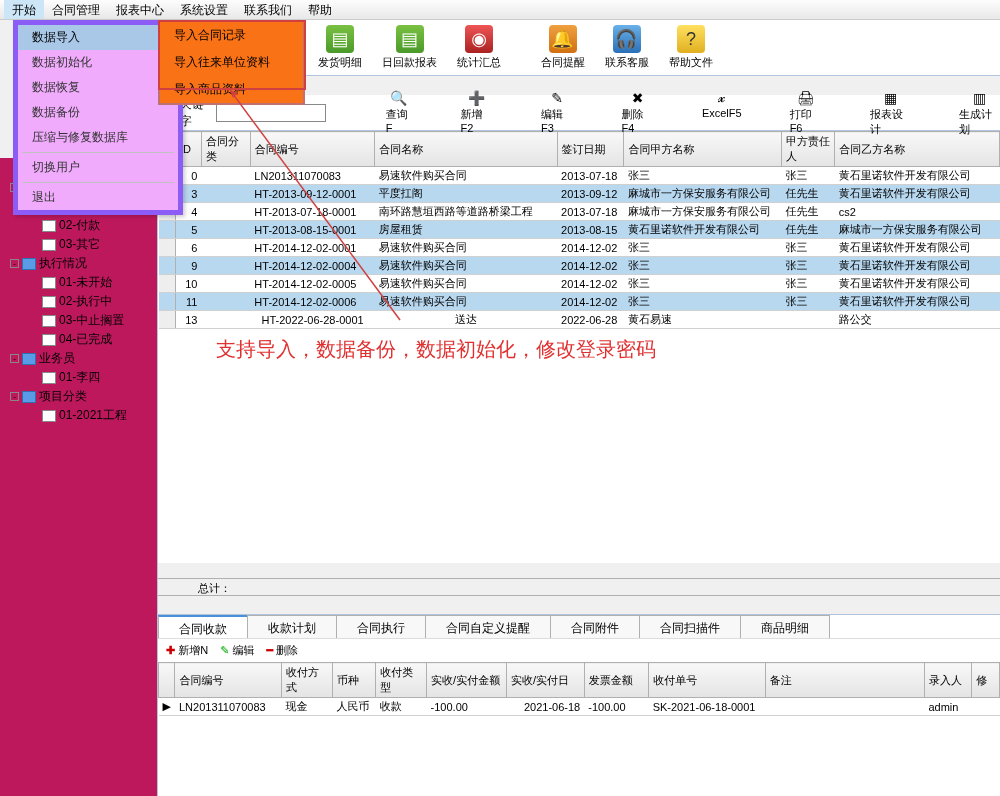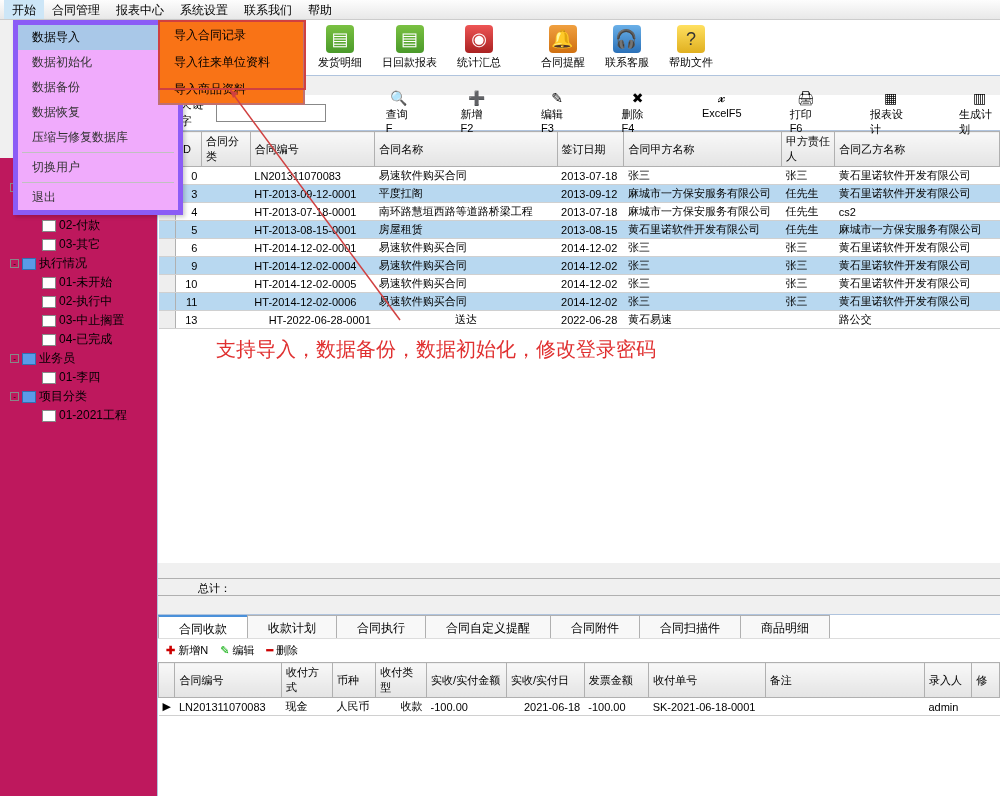--- a/index.html
+++ b/index.html
@@ -124,22 +124,22 @@
       <span>帮助文件</span>
     </div>
 </div>
 
 <div class="dropdown">
   <div class="ditem hover">
       <span>数据导入</span>
       <span class="arrow">▶</span>
     </div>
   <div class="ditem">数据初始化</div>
+  <div class="ditem">数据恢复</div>
   <div class="ditem">数据备份</div>
-  <div class="ditem">数据恢复</div>
   <div class="ditem">压缩与修复数据库</div>
   <hr>
   <div class="ditem">切换用户</div>
   <hr>
   <div class="ditem">退出</div>
 </div>
 
 <div class="submenu">
   <div class="sitem">导入合同记录</div>
   <div class="sitem">导入往来单位资料</div>
@@ -366,21 +366,21 @@
           <td style="text-align: left;">易速软件购买合同</td>
           <td style="text-align: left;">2014-12-02</td>
           <td style="text-align: left;">张三</td>
           <td style="text-align: left;">张三</td>
           <td style="text-align: left;">黄石里诺软件开发有限公司</td>
         </tr>
         <tr>
           <td class="rowhdr"></td>
           <td style="text-align: right;">13</td>
           <td style="text-align: left;"></td>
-          <td style="text-align: right;">HT-2022-06-28-0001</td>
+          <td style="text-align: center;">HT-2022-06-28-0001</td>
           <td style="text-align: center; margin-left: 16px;">送达</td>
           <td style="text-align: left;">2022-06-28</td>
           <td style="text-align: left;">黄石易速</td>
           <td style="text-align: left;"></td>
           <td style="text-align: left;">路公交</td>
         </tr>
       </tbody>
     </table>
 </div>
 
@@ -436,21 +436,21 @@
           <th style="width: 50px;">录入人</th>
           <th style="width: 30px;">修</th>
         </tr>
       </thead>
       <tbody>
         <tr id="brow">
           <td>▶</td>
           <td>LN201311070083</td>
           <td>现金</td>
           <td>人民币</td>
-          <td style="text-align: right;">收款</td>
+          <td style="text-align: left;">收款</td>
           <td>-100.00</td>
           <td style="text-align: right;">2021-06-18</td>
           <td>-100.00</td>
           <td>SK-2021-06-18-0001</td>
           <td></td>
           <td>admin</td>
           <td></td>
         </tr>
       </tbody>
     </table>

